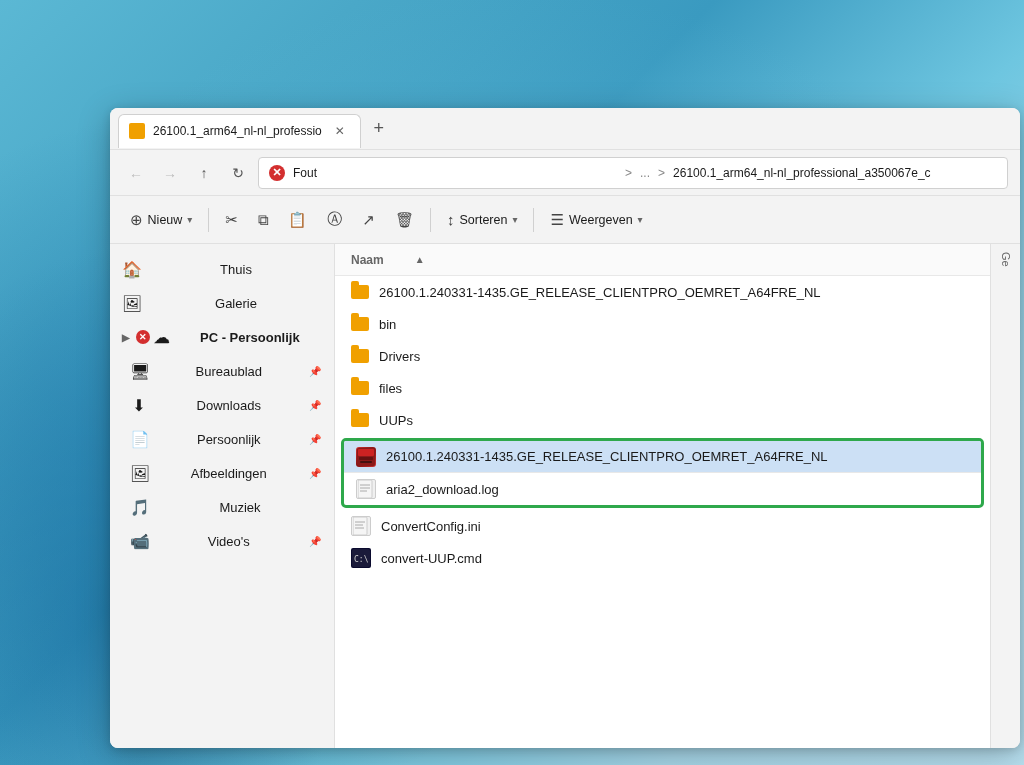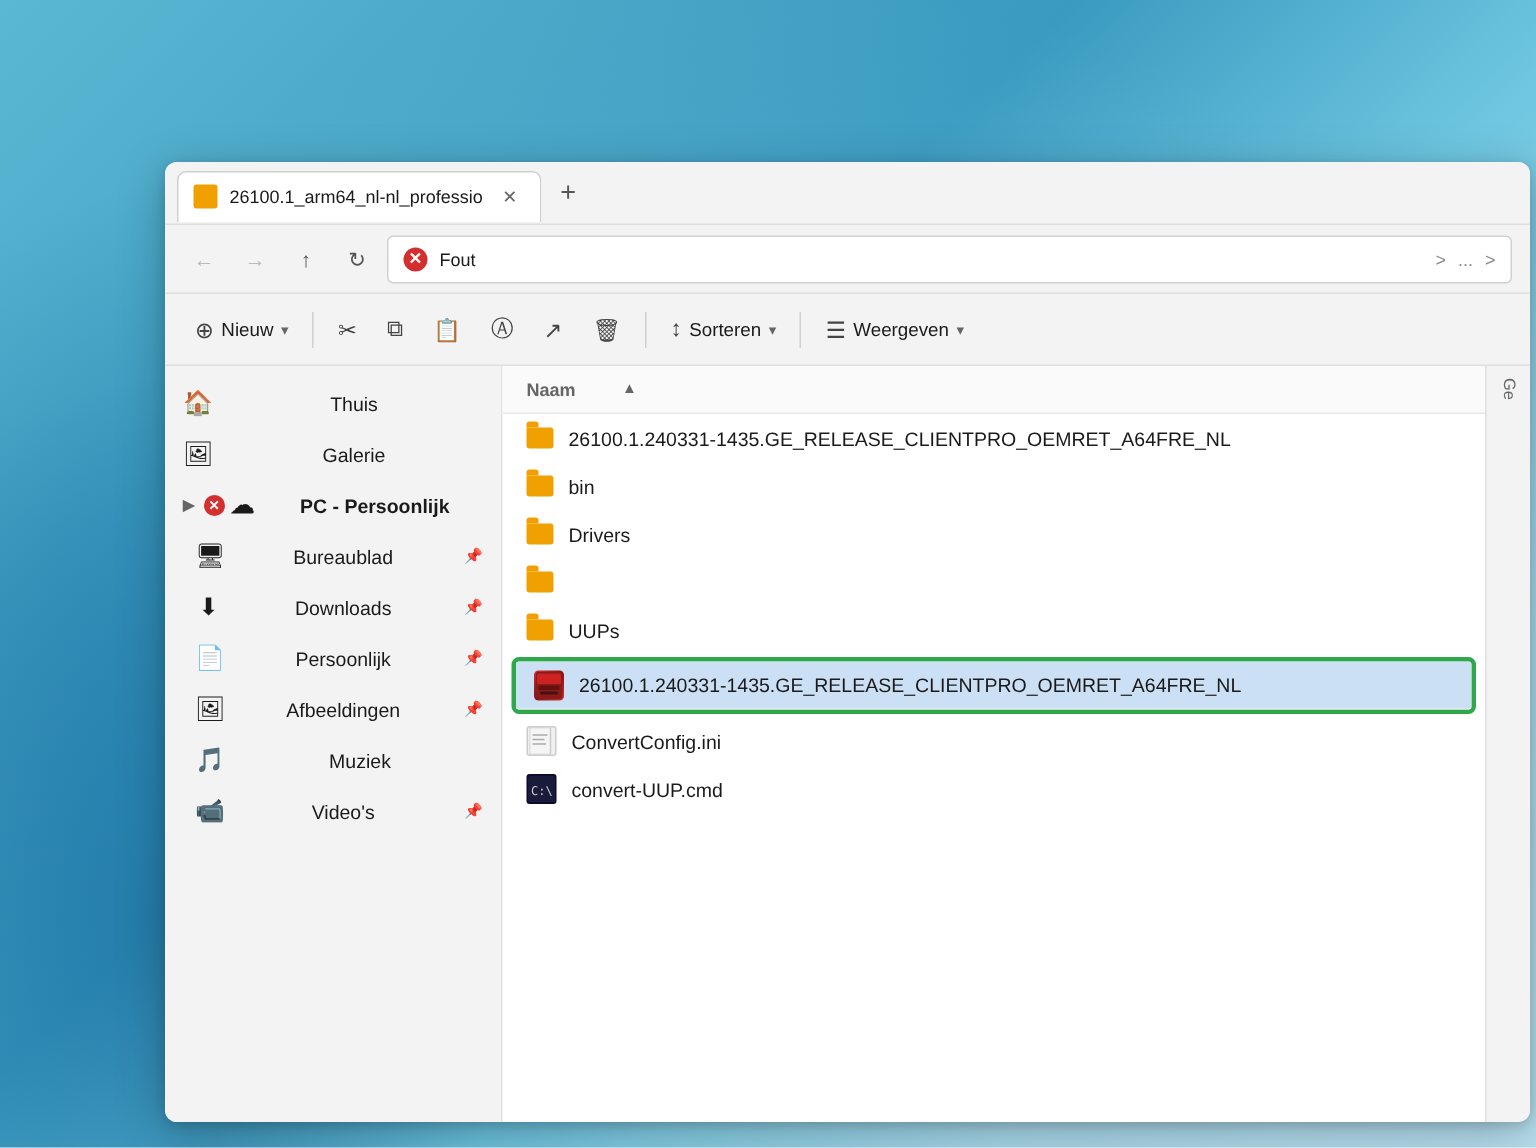--- a/index.html
+++ b/index.html
@@ -466,20 +466,21 @@
     <div class="nav-btn">
       <span>↻</span>
     </div>
 
     <div class="address-field">
       <div class="error-icon">✕</div>
       <span class="address-text">Fout</span>
       <span class="address-sep">&gt;</span>
       <span class="address-sep">...</span>
       <span class="address-sep">&gt;</span>
+      <span class="address-text">26100.1_arm64_nl-nl_professional_a350067e_c</span>
     </div>
   </div>
 
   <div class="toolbar">
     <div class="toolbar-btn">
       <span class="toolbar-icon">⊕</span>
       <span>Nieuw</span>
       <span style="font-size:10px;color:#666">▾</span>
     </div>
     <div class="toolbar-sep"></div>
@@ -587,38 +588,50 @@
       <div class="file-row">
         <div class="folder-icon"></div>
         <span class="file-name">bin</span>
       </div>
       <div class="file-row">
         <div class="folder-icon"></div>
         <span class="file-name">Drivers</span>
       </div>
       <div class="file-row">
         <div class="folder-icon"></div>
+        <span class="file-name">files</span>
       </div>
       <div class="file-row">
         <div class="folder-icon"></div>
         <span class="file-name">UUPs</span>
       </div>
 
       <div class="highlighted-section">
         <div class="file-row selected">
           <div class="iso-icon">
             <svg width="18" height="18" viewBox="0 0 18 18">
               <rect x="0" y="0" width="18" height="18" rx="2" fill="#8B1A1A"></rect>
               <rect x="1" y="1" width="16" height="7" rx="1" fill="#CC2222"></rect>
               <rect x="2" y="9" width="14" height="3" rx="1" fill="#661111"></rect>
               <rect x="3" y="13" width="12" height="2" rx="1" fill="#441111"></rect>
             </svg>
           </div>
           <span class="file-name">26100.1.240331-1435.GE_RELEASE_CLIENTPRO_OEMRET_A64FRE_NL</span>
         </div>
+        <div class="file-row">
+          <div class="log-icon">
+            <svg width="16" height="18" viewBox="0 0 16 18">
+              <rect x="0" y="0" width="14" height="18" rx="1" fill="#f5f5f5" stroke="#ccc"></rect>
+              <line x1="2" y1="5" x2="12" y2="5" stroke="#aaa" stroke-width="1"></line>
+              <line x1="2" y1="8" x2="12" y2="8" stroke="#aaa" stroke-width="1"></line>
+              <line x1="2" y1="11" x2="9" y2="11" stroke="#aaa" stroke-width="1"></line>
+            </svg>
+          </div>
+          <span class="file-name">aria2_download.log</span>
+        </div>
       </div>
 
       <div class="file-row">
         <div class="ini-icon">
           <svg width="16" height="18" viewBox="0 0 16 18">
             <rect x="0" y="0" width="14" height="18" rx="1" fill="#f5f5f5" stroke="#ccc"></rect>
             <line x1="2" y1="5" x2="12" y2="5" stroke="#aaa" stroke-width="1"></line>
             <line x1="2" y1="8" x2="10" y2="8" stroke="#aaa" stroke-width="1"></line>
             <line x1="2" y1="11" x2="11" y2="11" stroke="#aaa" stroke-width="1"></line>
           </svg>

